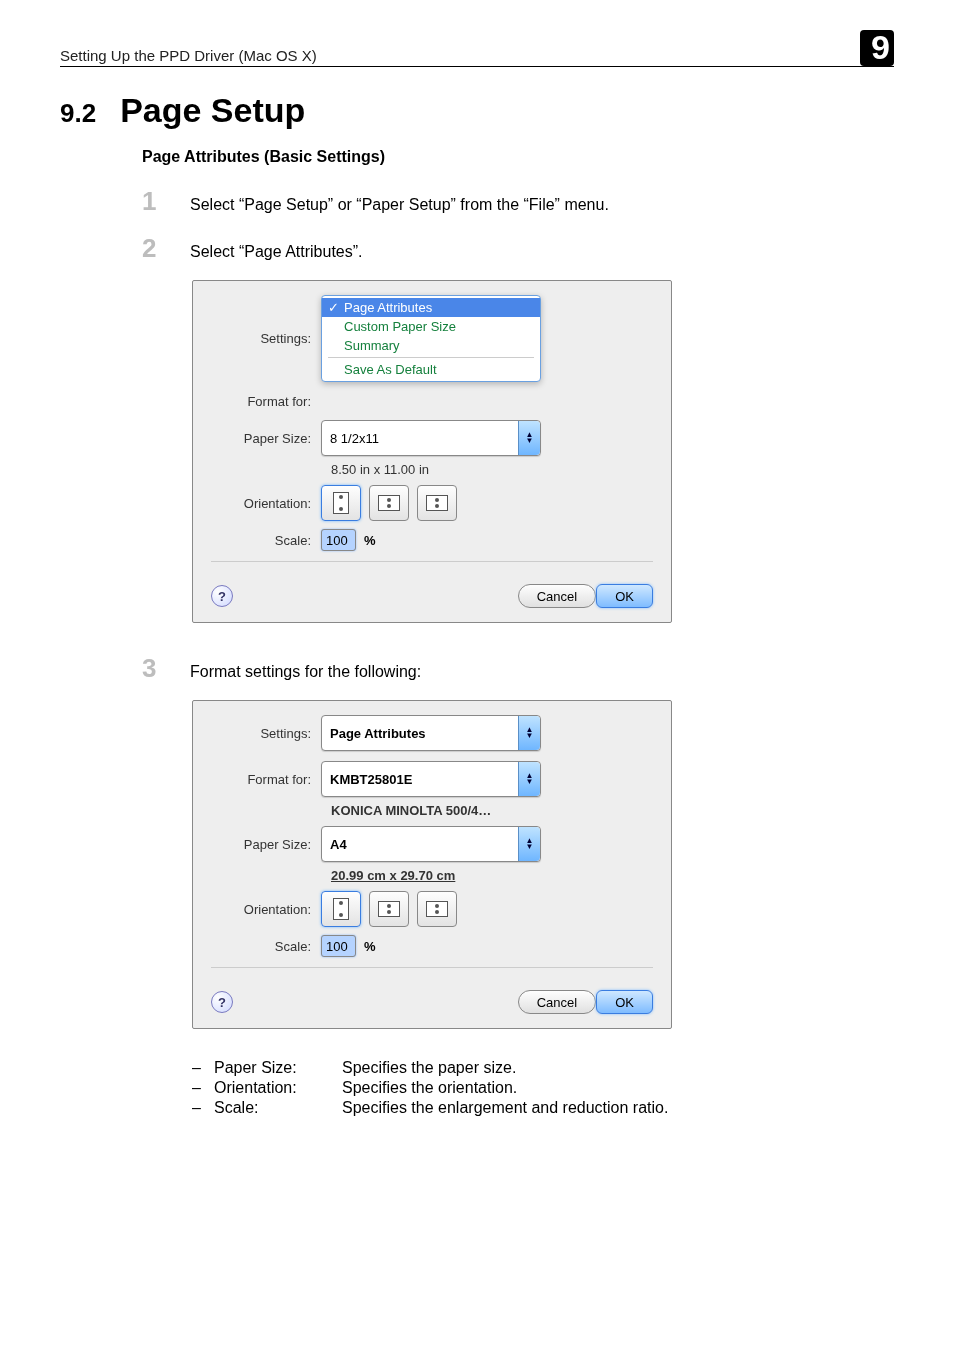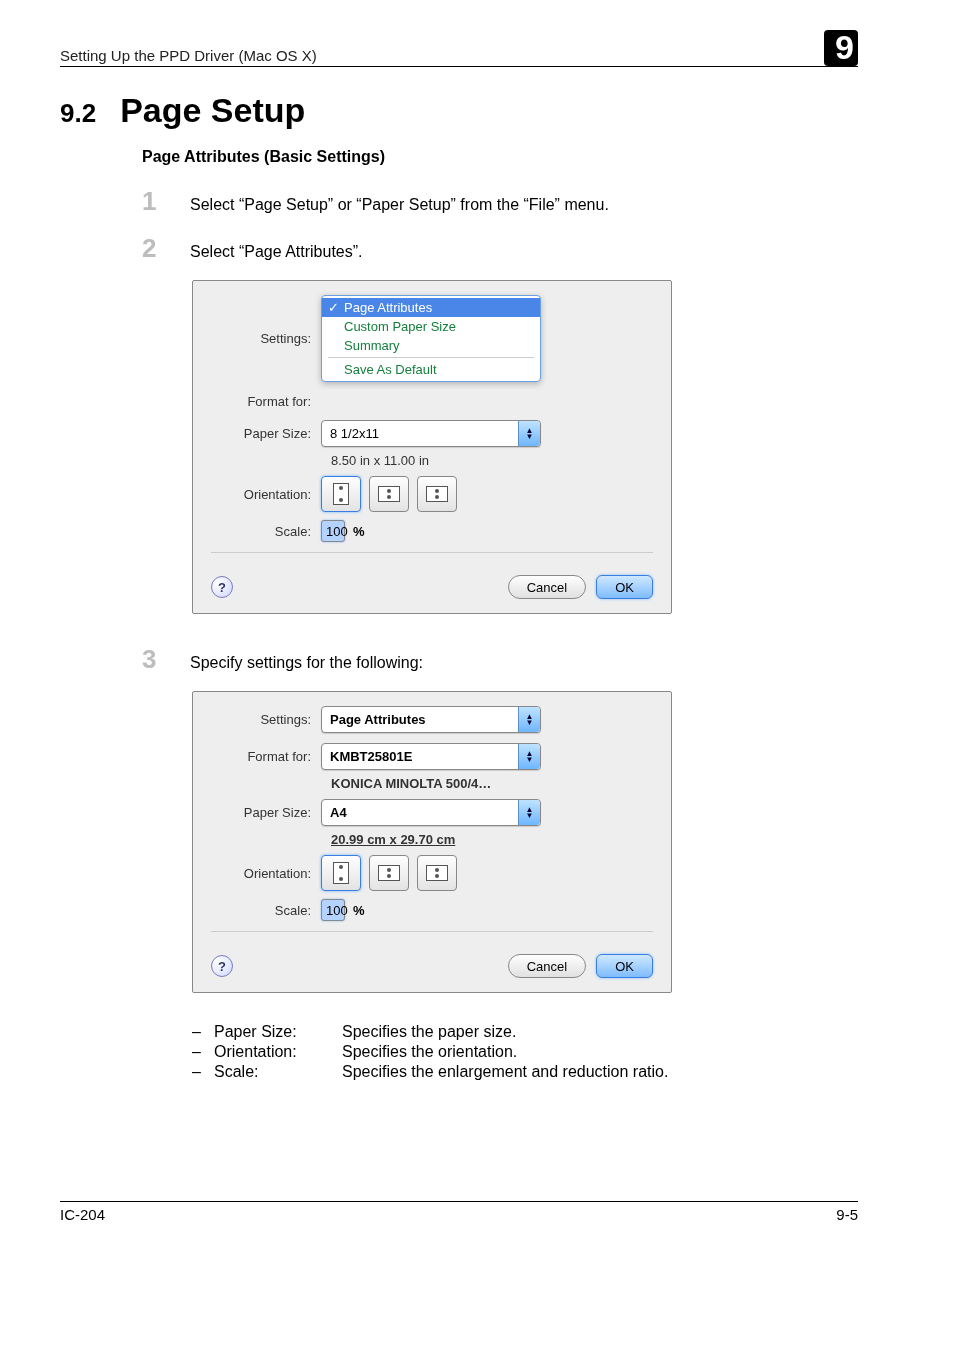--- a/index.html
+++ b/index.html
@@ -4,21 +4,21 @@
 <style>
   * { box-sizing: border-box; }
   body {
     margin: 0;
     font-family: Arial, Helvetica, sans-serif;
     color: #000;
     background: #fff;
     width: 954px;
   }
   .page {
-    padding: 30px 96px 40px 60px;
+    padding: 30px 60px 40px 60px;
   }
   .header-row {
     display: flex;
     justify-content: space-between;
     align-items: flex-end;
     border-bottom: 1px solid #000;
     padding-bottom: 2px;
     margin-bottom: 24px;
   }
   .header-title {
@@ -127,21 +127,21 @@
     color: #333;
     margin-bottom: 8px;
   }
   
   .dropdown {
     position: relative;
     background: #fff;
     border: 1px solid #888;
     border-radius: 4px;
     padding: 2px 24px 2px 8px;
-    height: 27px;
+    height: 36px;
     display: inline-flex;
     align-items: center;
     min-width: 220px;
     box-shadow: inset 0 1px 0 #fff, 0 1px 1px rgba(0,0,0,0.15);
   }
   .dropdown .arrows {
     position: absolute;
     right: 0;
     top: 0;
     bottom: 0;
@@ -228,21 +228,21 @@
     top: 2px;
     width: 4px; height: 4px;
     border-radius: 50%;
     background: #555;
   }
   .orient-land .orient-page {
     width: 22px; height: 16px;
   }
   
   .scale-box {
-    width: 24px;
+    width: 35px;
     height: 22px;
     background: #fff;
     border: 1px solid #888;
     border-radius: 3px;
     padding: 2px 4px;
     display: inline-flex;
     align-items: center;
     box-shadow: 0 0 2px #7fb4ff;
   }
   .scale-box.sel {
@@ -285,21 +285,20 @@
     font-size: 13px;
   }
   .pill-btn.primary {
     border-color: #3a7de0;
     background: linear-gradient(#cfe8ff, #7fbcff);
     box-shadow: 0 0 3px #7fbcff;
     border-radius: 6px;
   }
   .btns-right {
     display: flex;
-    gap: 10px;
     justify-content: center;
   }
   
   .defs {
     margin-left: 132px;
     font-size: 16px;
   }
   .def-row {
     display: flex;
     gap: 8px;
@@ -411,21 +410,21 @@
         <div class="btns-right">
           <div class="pill-btn">Cancel</div>
           <div class="pill-btn primary">OK</div>
         </div>
       </div>
     </div>
   </div>
 
   <div class="step-row">
     <div class="step-num">3</div>
-    <div class="step-text">Specify settings for the following:</div>
+    <div class="step-text">Format settings for the following:</div>
   </div>
 
   <div class="dialog-wrap">
     <div class="mac-dialog">
       <div class="inner">
         <div class="dlg-row">
           <div class="dlg-label">Settings:</div>
           <div class="dlg-right">
             <div class="dropdown">
               <span style="font-weight:bold;">Page Attributes</span>
@@ -505,18 +504,14 @@
       <div class="def-term">Orientation:</div>
       <div>Specifies the orientation.</div>
     </div>
     <div class="def-row">
       <div class="def-dash">–</div>
       <div class="def-term">Scale:</div>
       <div>Specifies the enlargement and reduction ratio.</div>
     </div>
   </div>
 
-  <div class="footer-row">
-    <div>IC-204</div>
-    <div>9-5</div>
-  </div>
 
 </div>
 
 </body></html>

